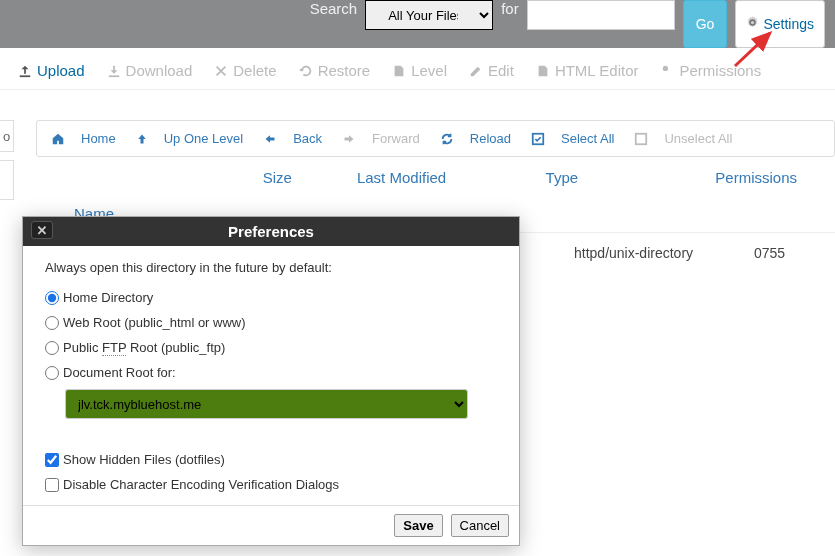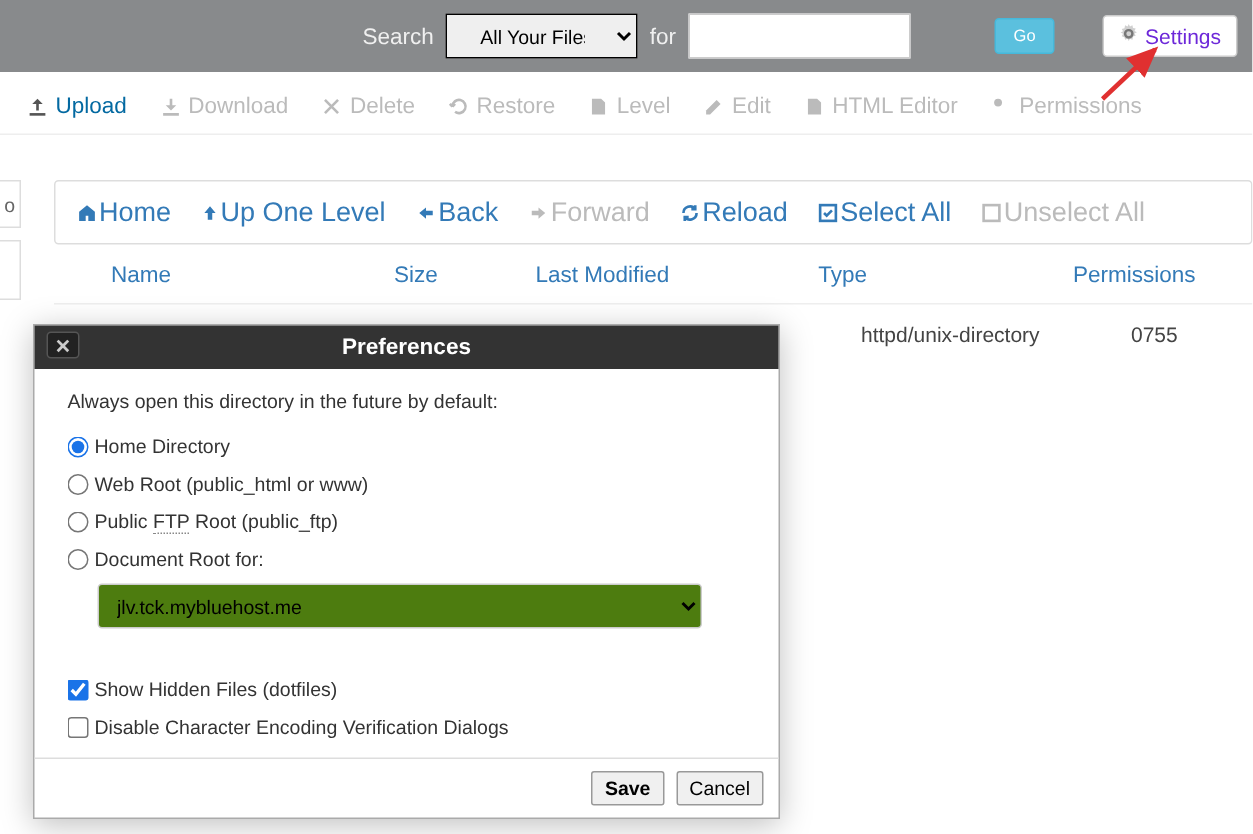--- a/index.html
+++ b/index.html
@@ -1,46 +1,46 @@
 <!DOCTYPE html>
 <html><head>
 <meta charset="utf-8">
 <style>
 * { box-sizing: border-box; margin: 0; padding: 0; }
 body { font-family: -apple-system, BlinkMacSystemFont, "Segoe UI", Arial, sans-serif; font-size: 14px; color: #555; background: #fff; width: 835px; height: 556px; overflow: hidden; position: relative; }
 
 
-.topbar { background: #888a8c; height: 48px; display: flex; align-items: center; justify-content: flex-end; padding: 0 10px; gap: 8px; color: #f0f0f0; }
+.topbar { background: #888a8c; height: 48px; display: flex; justify-content: flex-end; padding: 0 10px; gap: 8px; color: #f0f0f0; }
 .topbar label { color: #f0f0f0; font-size: 15px; }
 .topbar select { height: 30px; width: 128px; font-size: 13px; border: 1px solid #000000; background: #efefef; padding: 0 18px; }
 .topbar input[type=text] { height: 30px; width: 148px; border: 1px solid #ccc; padding: 0 8px; background: #fff; }
-.go-btn { background: #5bc0de; color: #fff; border: 1px solid #46b8da; border-radius: 3px; padding: 5px 12px; font-size: 11px; cursor: pointer; margin-left: 48px; }
-.settings-btn { background: #fff; border: 1px solid #ccc; border-radius: 3px; padding: 5px 10px; font-size: 14px; cursor: pointer; color: #6d28d9; display: flex; align-items: center; gap: 4px; margin-left: 24px; }
+.go-btn { background: #5bc0de; color: #fff; border: 1px solid #46b8da; border-radius: 3px; padding: 5px 12px; font-size: 14px; cursor: pointer; }
+.settings-btn { background: #fff; border: 1px solid #ccc; border-radius: 3px; padding: 5px 10px; font-size: 14px; cursor: pointer; color: #0369a1; display: flex; align-items: center; gap: 4px; }
 
 
 .toolbar { display: flex; align-items: center; gap: 22px; padding: 14px 18px 10px; border-bottom: 1px solid #eee; color: #bbb; font-size: 15px; }
 .toolbar .tool { display: flex; align-items: center; gap: 5px; cursor: pointer; color: #bbb; }
 .toolbar .tool.active { color: #0369a1; }
 .toolbar svg { width: 14px; height: 14px; }
 
 
 .leftsliver { position: absolute; left: 0; top: 120px; width: 14px; height: 80px; }
 .leftsliver .box { border: 1px solid #ddd; border-left: none; width: 14px; height: 32px; display: flex; align-items: center; justify-content: center; font-size: 13px; color: #666; background:#fff; }
 
 
 .main { position: absolute; left: 36px; top: 120px; right: 0; }
 .navwrap { border: 1px solid #ddd; border-radius: 3px; }
 .navbar { display: flex; gap: 20px; padding: 10px 14px; align-items: center; flex-wrap: wrap; }
-.navbar .link { color: #337ab7; display: flex; align-items: center; gap: 1px; cursor: pointer; font-size: 18px; }
+.navbar .link { color: #337ab7; display: flex; align-items: center; gap: 16px; cursor: pointer; font-size: 13px; }
 .navbar .link.disabled { color: #bbb; }
 .navbar2 { display: flex; gap: 20px; padding: 0 14px 12px; }
 
 
 .tablehead { display: flex; padding: 12px 38px 10px; border-bottom: 1px solid #eee; color: #337ab7; font-size: 15px; }
-.tablehead > div:nth-child(1){ width: 200px; }
+.tablehead > div:nth-child(1){ width: 200px; margin-top: 36px; }
 .tablehead > div:nth-child(2){ width: 100px; }
 .tablehead > div:nth-child(3){ width: 200px; }
 .tablehead > div:nth-child(4){ width: 180px; }
 .tablehead > div:nth-child(5){ flex: 1; }
 .tablerow { display: flex; padding: 12px 38px; color: #444; font-size: 14px; }
 .tablerow > div:nth-child(1){ width: 500px; }
 .tablerow > div:nth-child(2){ width: 180px; }
 .tablerow > div:nth-child(3){ flex: 1; }
 
 

